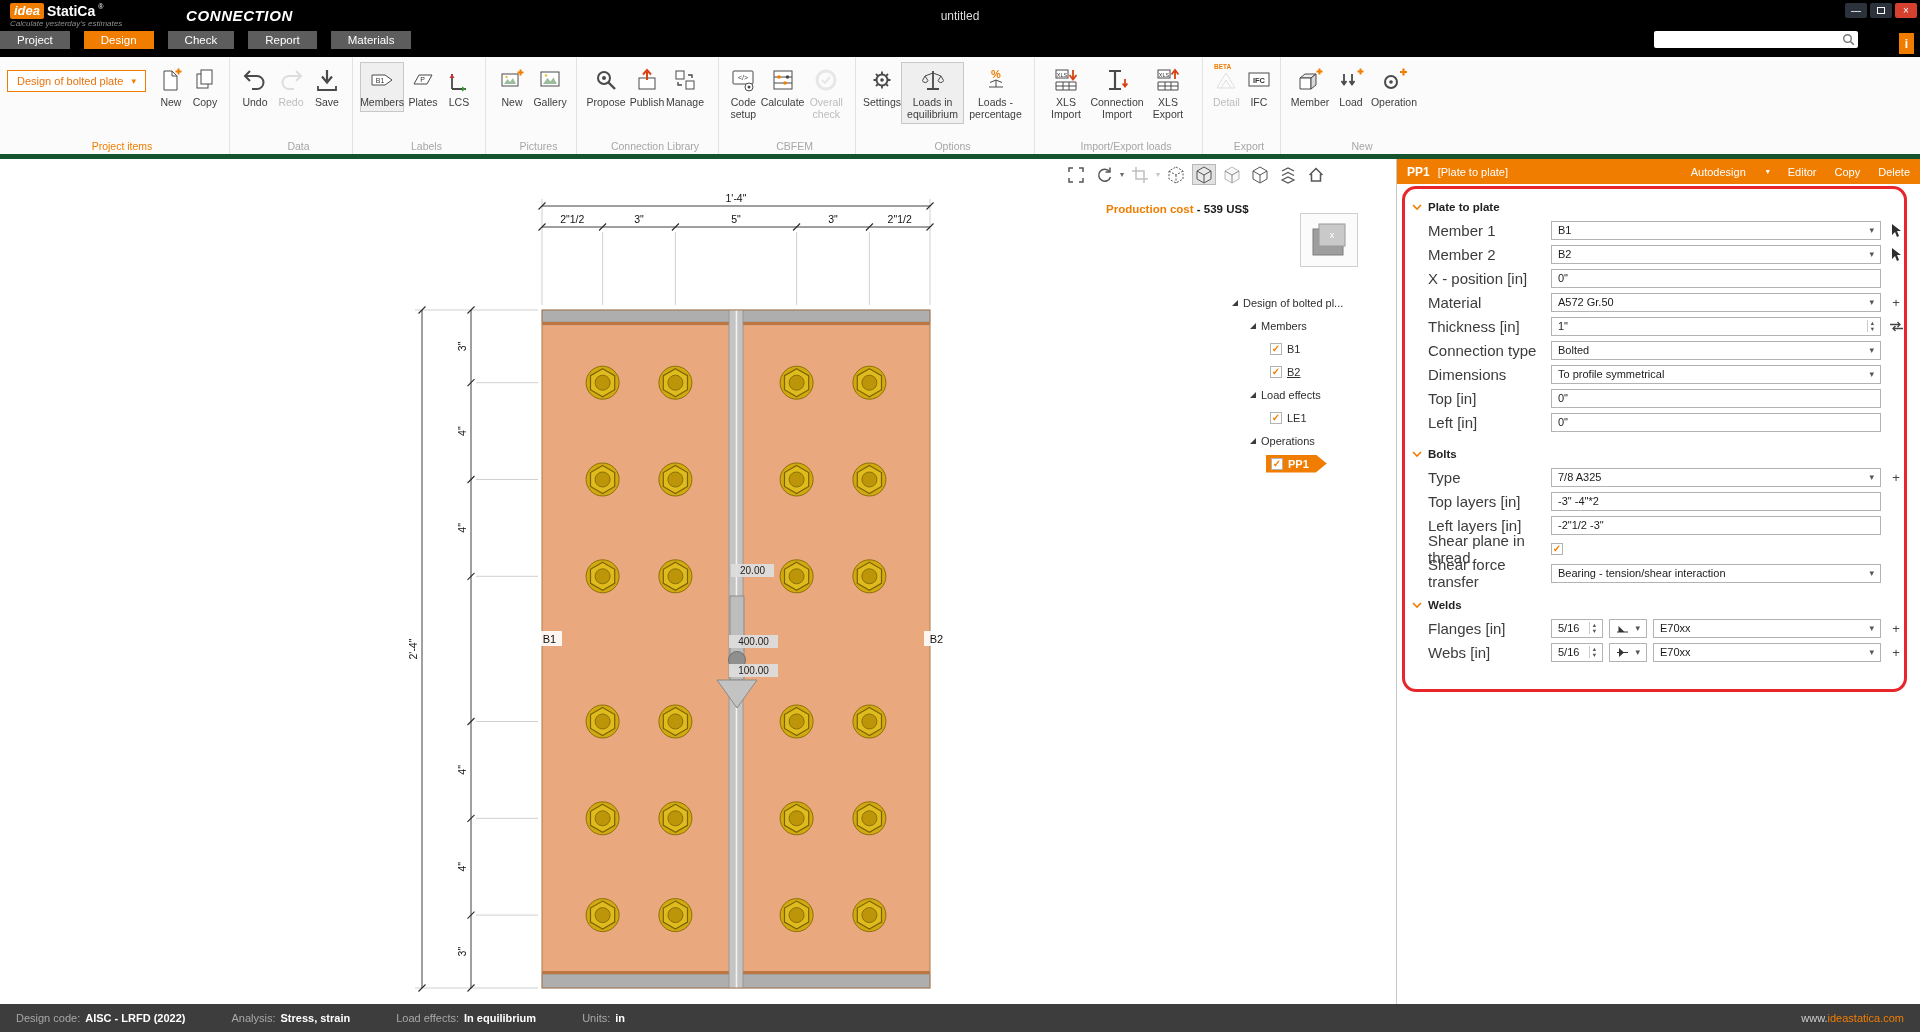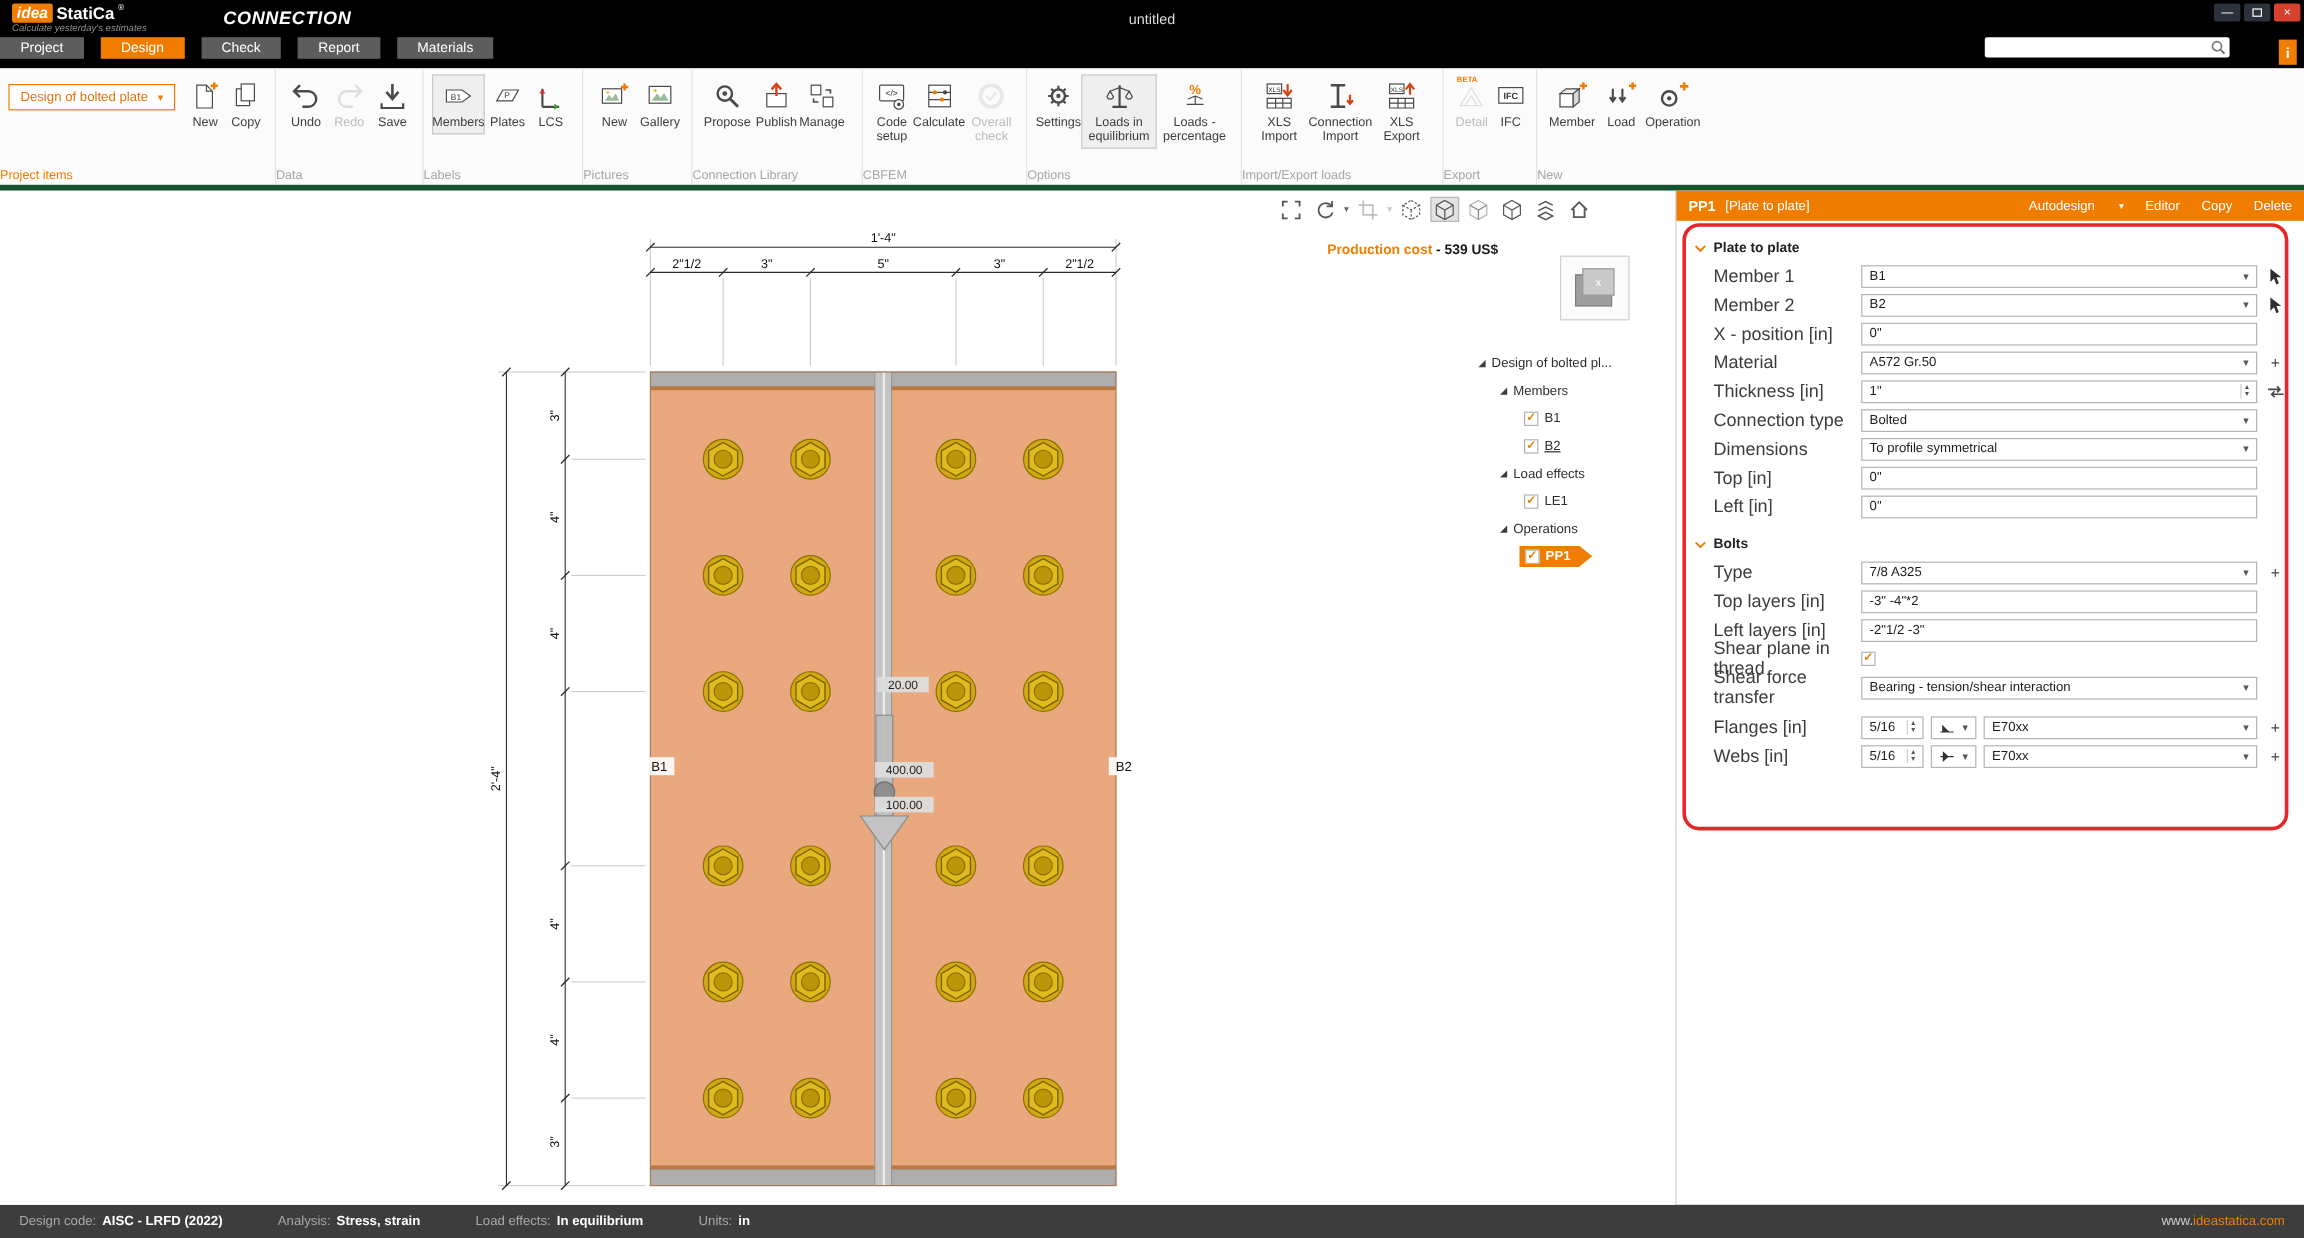--- a/index.html
+++ b/index.html
@@ -25,21 +25,21 @@
   .tab-row{height:26px;display:flex;align-items:flex-start;gap:14px;position:relative}
   .tab{background:#5d5d5d;color:#fff;font-size:11.5px;padding:3px 17px;cursor:pointer;white-space:nowrap}
   .tab.active{background:#f07d00}
   .search-box{margin-left:auto;margin-right:62px;width:204px;height:17px;background:#fff;border-radius:2px;display:flex;align-items:center}
   .search-box input{flex:1;border:none;outline:none;background:transparent;font-size:11px;padding:0 4px;font-family:"Liberation Sans",sans-serif}
   .info-btn{position:absolute;right:6px;top:2px;width:15px;height:21px;background:#f07d00;color:#fff;font-weight:bold;font-size:12px;display:flex;align-items:center;justify-content:center;cursor:pointer}
 
   
   .ribbon{height:102px;background:#fbfbfb;border-bottom:5px solid #14532d;display:flex;flex:0 0 102px}
   .rgroup{position:relative;display:flex;align-items:flex-start;padding:5px 7px 18px 7px;border-right:1px solid #e3e3e3}
-  .rgroup-label{position:absolute;bottom:2px;left:0;right:0;text-align:left;font-size:10.5px;color:#a6a6a6;white-space:nowrap}
+  .rgroup-label{position:absolute;bottom:2px;left:15px;right:0;text-align:center;font-size:10.5px;color:#a6a6a6;white-space:nowrap}
   .rgroup-label.orange{color:#f07d00}
   .rbtn{position:relative;display:flex;flex-direction:column;align-items:center;gap:2px;font-size:10.5px;color:#3d3d3d;text-align:center;padding:3px 2px;border:1px solid transparent;line-height:1.15;cursor:pointer}
   .rbtn .ricon{height:28px;display:flex;align-items:center;justify-content:center}
   .rbtn.pressed{background:#efefef;border-color:#c8c8c8}
   .rbtn.disabled{color:#bcbcbc}
   .rbtn.disabled svg{opacity:.45}
   .beta{position:absolute;top:0;left:3px;font-size:6.5px;color:#f07d00;font-weight:bold}
   .w34{width:34px}.w38{width:38px}.w44{width:44px}.w48{width:48px}.w54{width:54px}.w64{width:64px}
   .design-dd{height:22px;border:1px solid #f07d00;color:#e8720c;font-size:11px;display:flex;align-items:center;gap:8px;padding:0 9px;margin:8px 8px 0 0;background:#fff;cursor:pointer;white-space:nowrap}
   .design-dd .dd-chev{font-size:9px;color:#f07d00}
@@ -911,20 +911,26 @@
         <div class="prow">
           <span class="lbl">Shear force transfer</span>
           <div class="ctrl">
               <span class="val">Bearing - tension/shear interaction</span>
               <span class="chevron">▾</span>
             </div>
           <span class="rowicon"></span>
         </div>
 
         <div class="gap8"></div>
+        <div class="sec">
+          <svg width="10" height="8">
+              <path d="M1 2l4 4 4-4" stroke="#f07d00" fill="none" stroke-width="1.6"></path>
+            </svg>
+          <span>Welds</span>
+        </div>
         <div class="prow">
           <span class="lbl">Flanges [in]</span>
           <div class="ctrl size">
               <span class="val">5/16</span>
               <span class="spin-btns">
                 <span>▴</span>
                 <span>▾</span>
               </span>
             </div>
           <div class="ctrl wsym">

